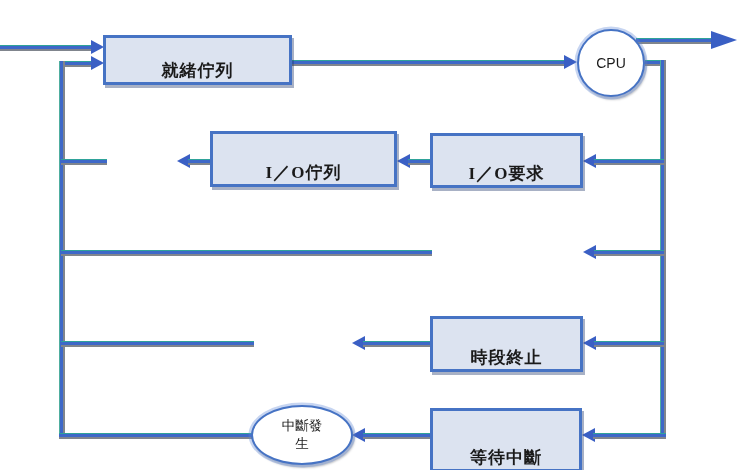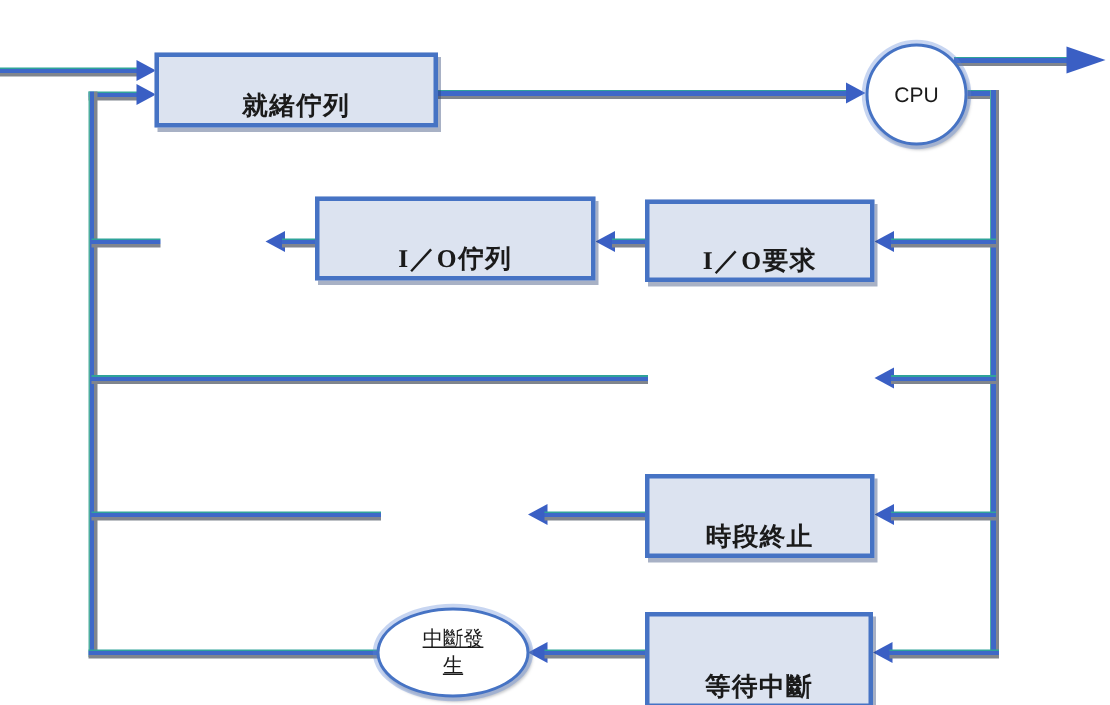--- a/index.html
+++ b/index.html
@@ -91,21 +91,21 @@
   <div class="box" style="left:210px;top:131px;width:187px;height:56px;">
     <span>I／O佇列</span>
   </div>
 
 
 
   <div class="box" style="left:430px;top:316px;width:153px;height:56px;">
     <span>時段終止</span>
   </div>
 
-  <div class="round" style="left:251px;top:405px;width:102px;height:60px;text-decoration:underline;">
+  <div class="round" style="left:251px;top:405px;width:102px;height:60px;">
     <span class="ellipse-label">
       <span>中斷發</span><br>
       <span>生</span>
     </span>
   </div>
 
   <div class="box" style="left:430px;top:408px;width:152px;height:64px;">
     <span>等待中斷</span>
   </div>
 

